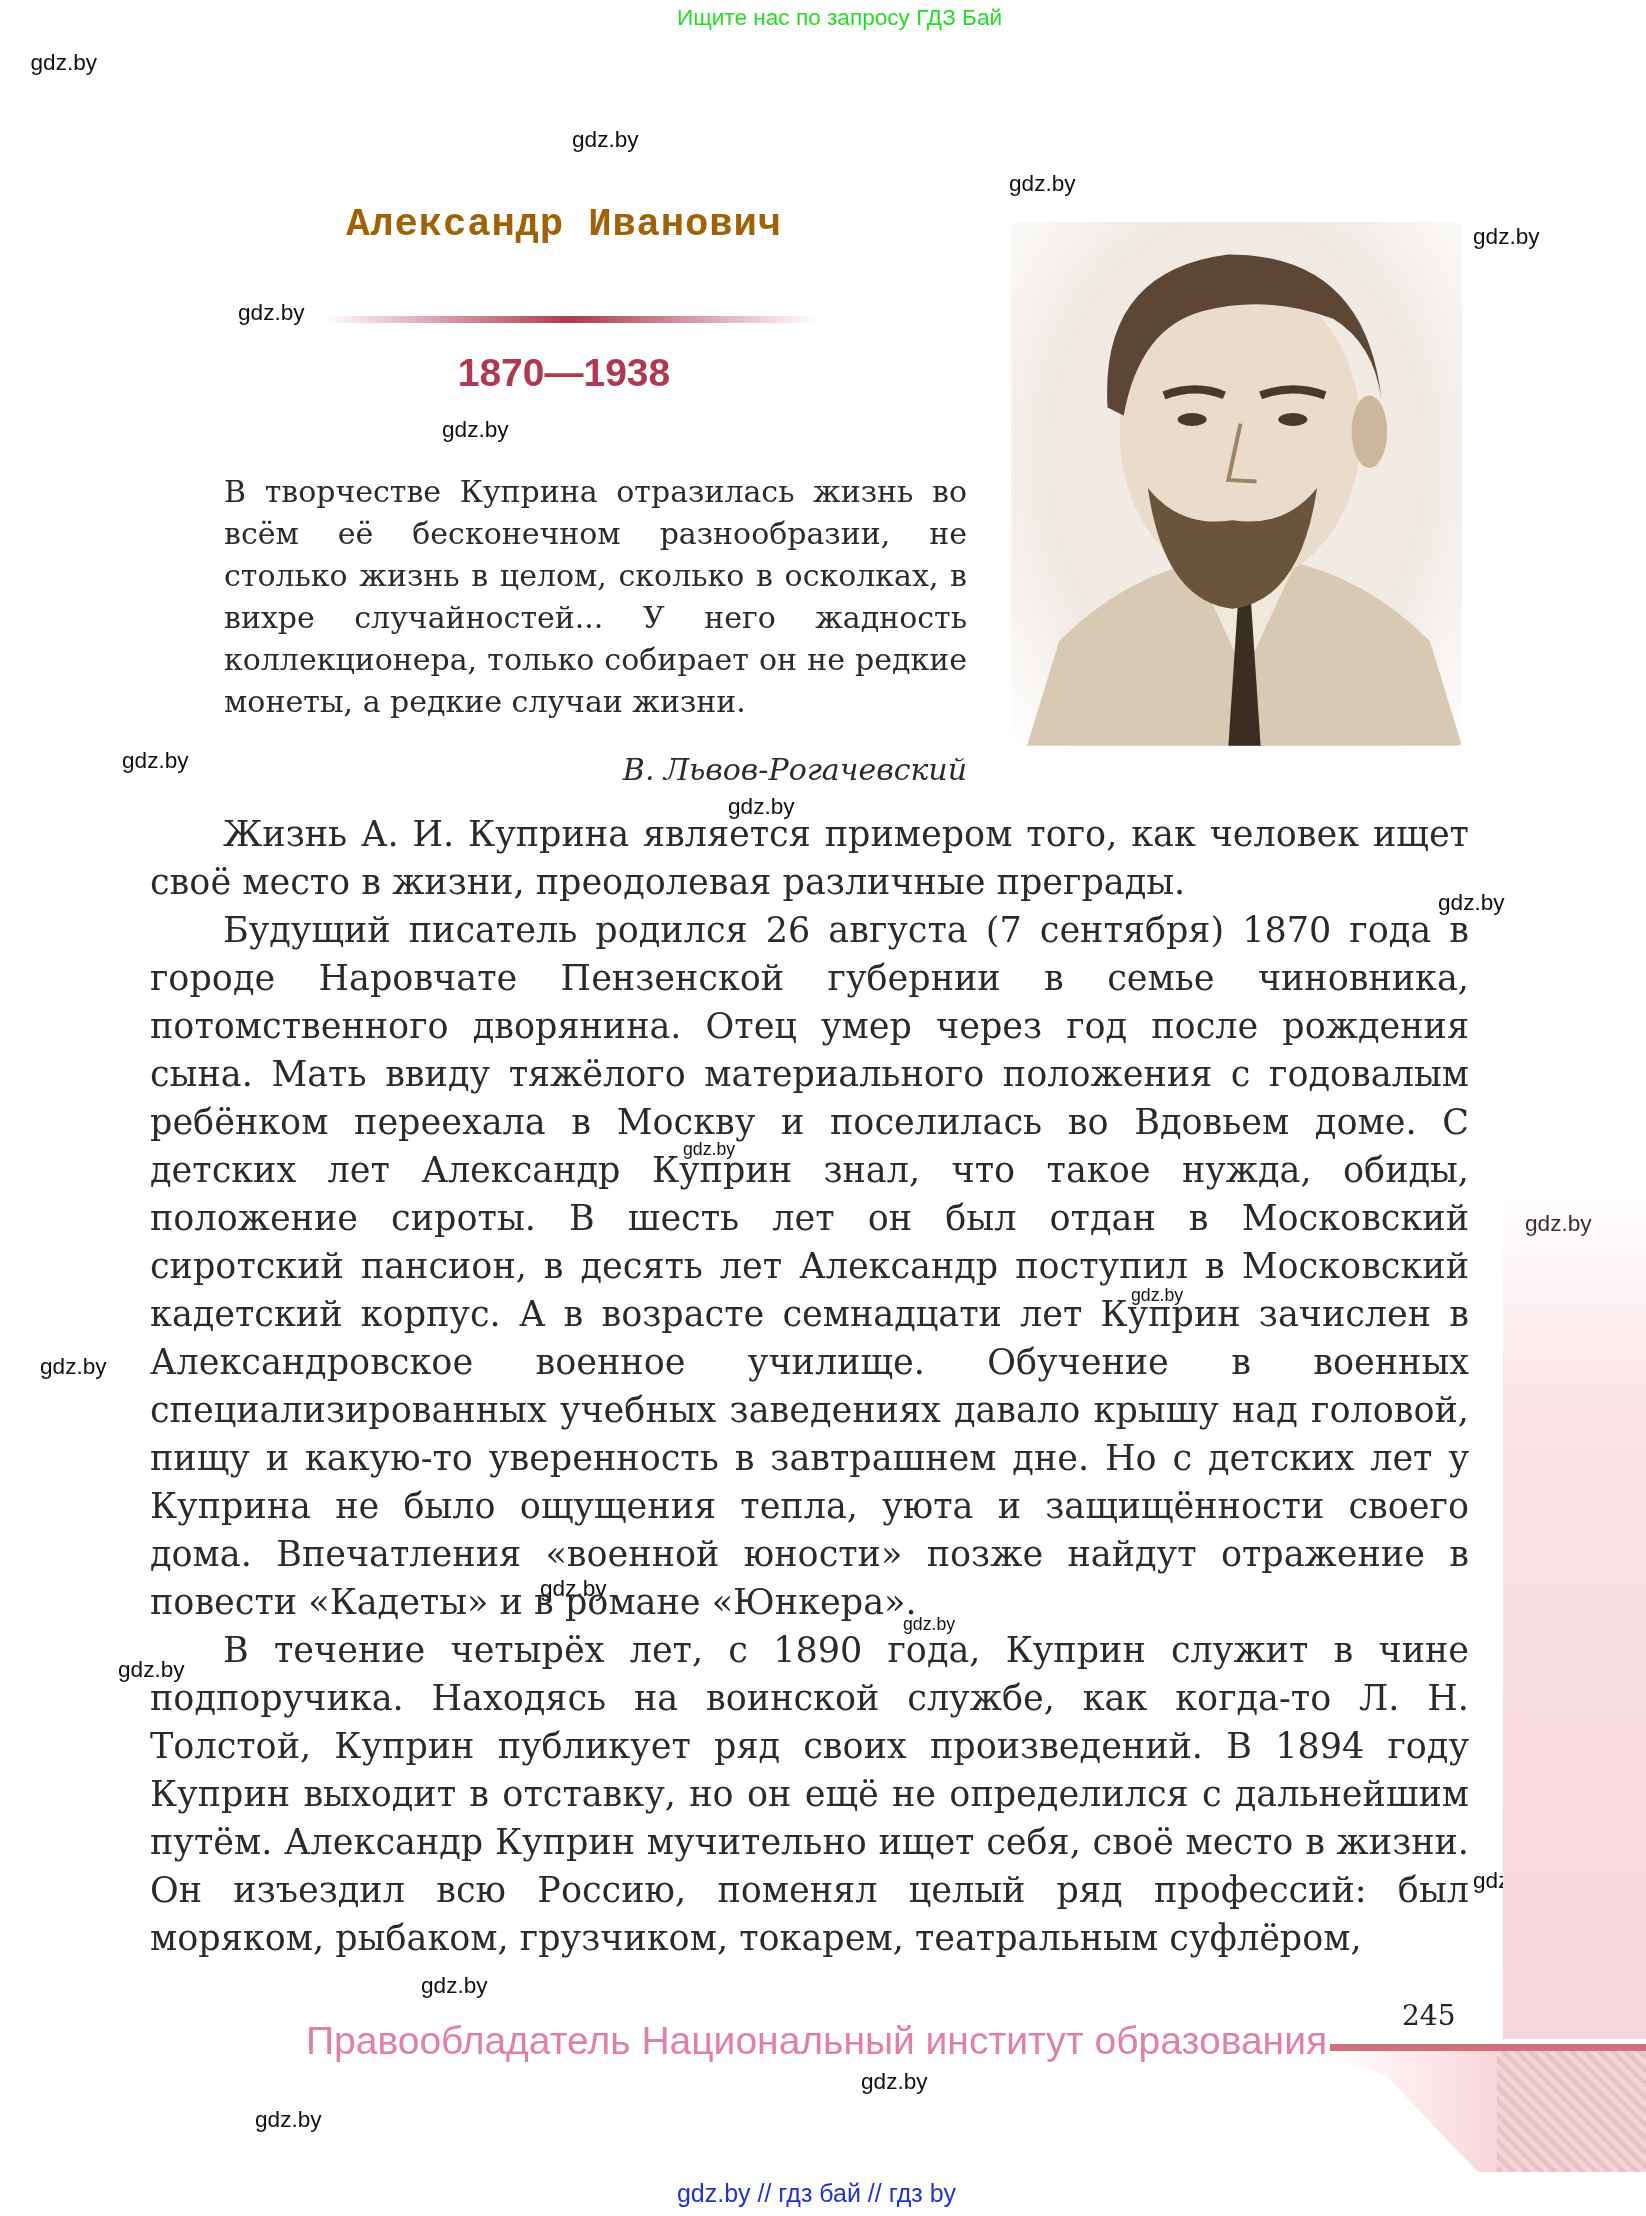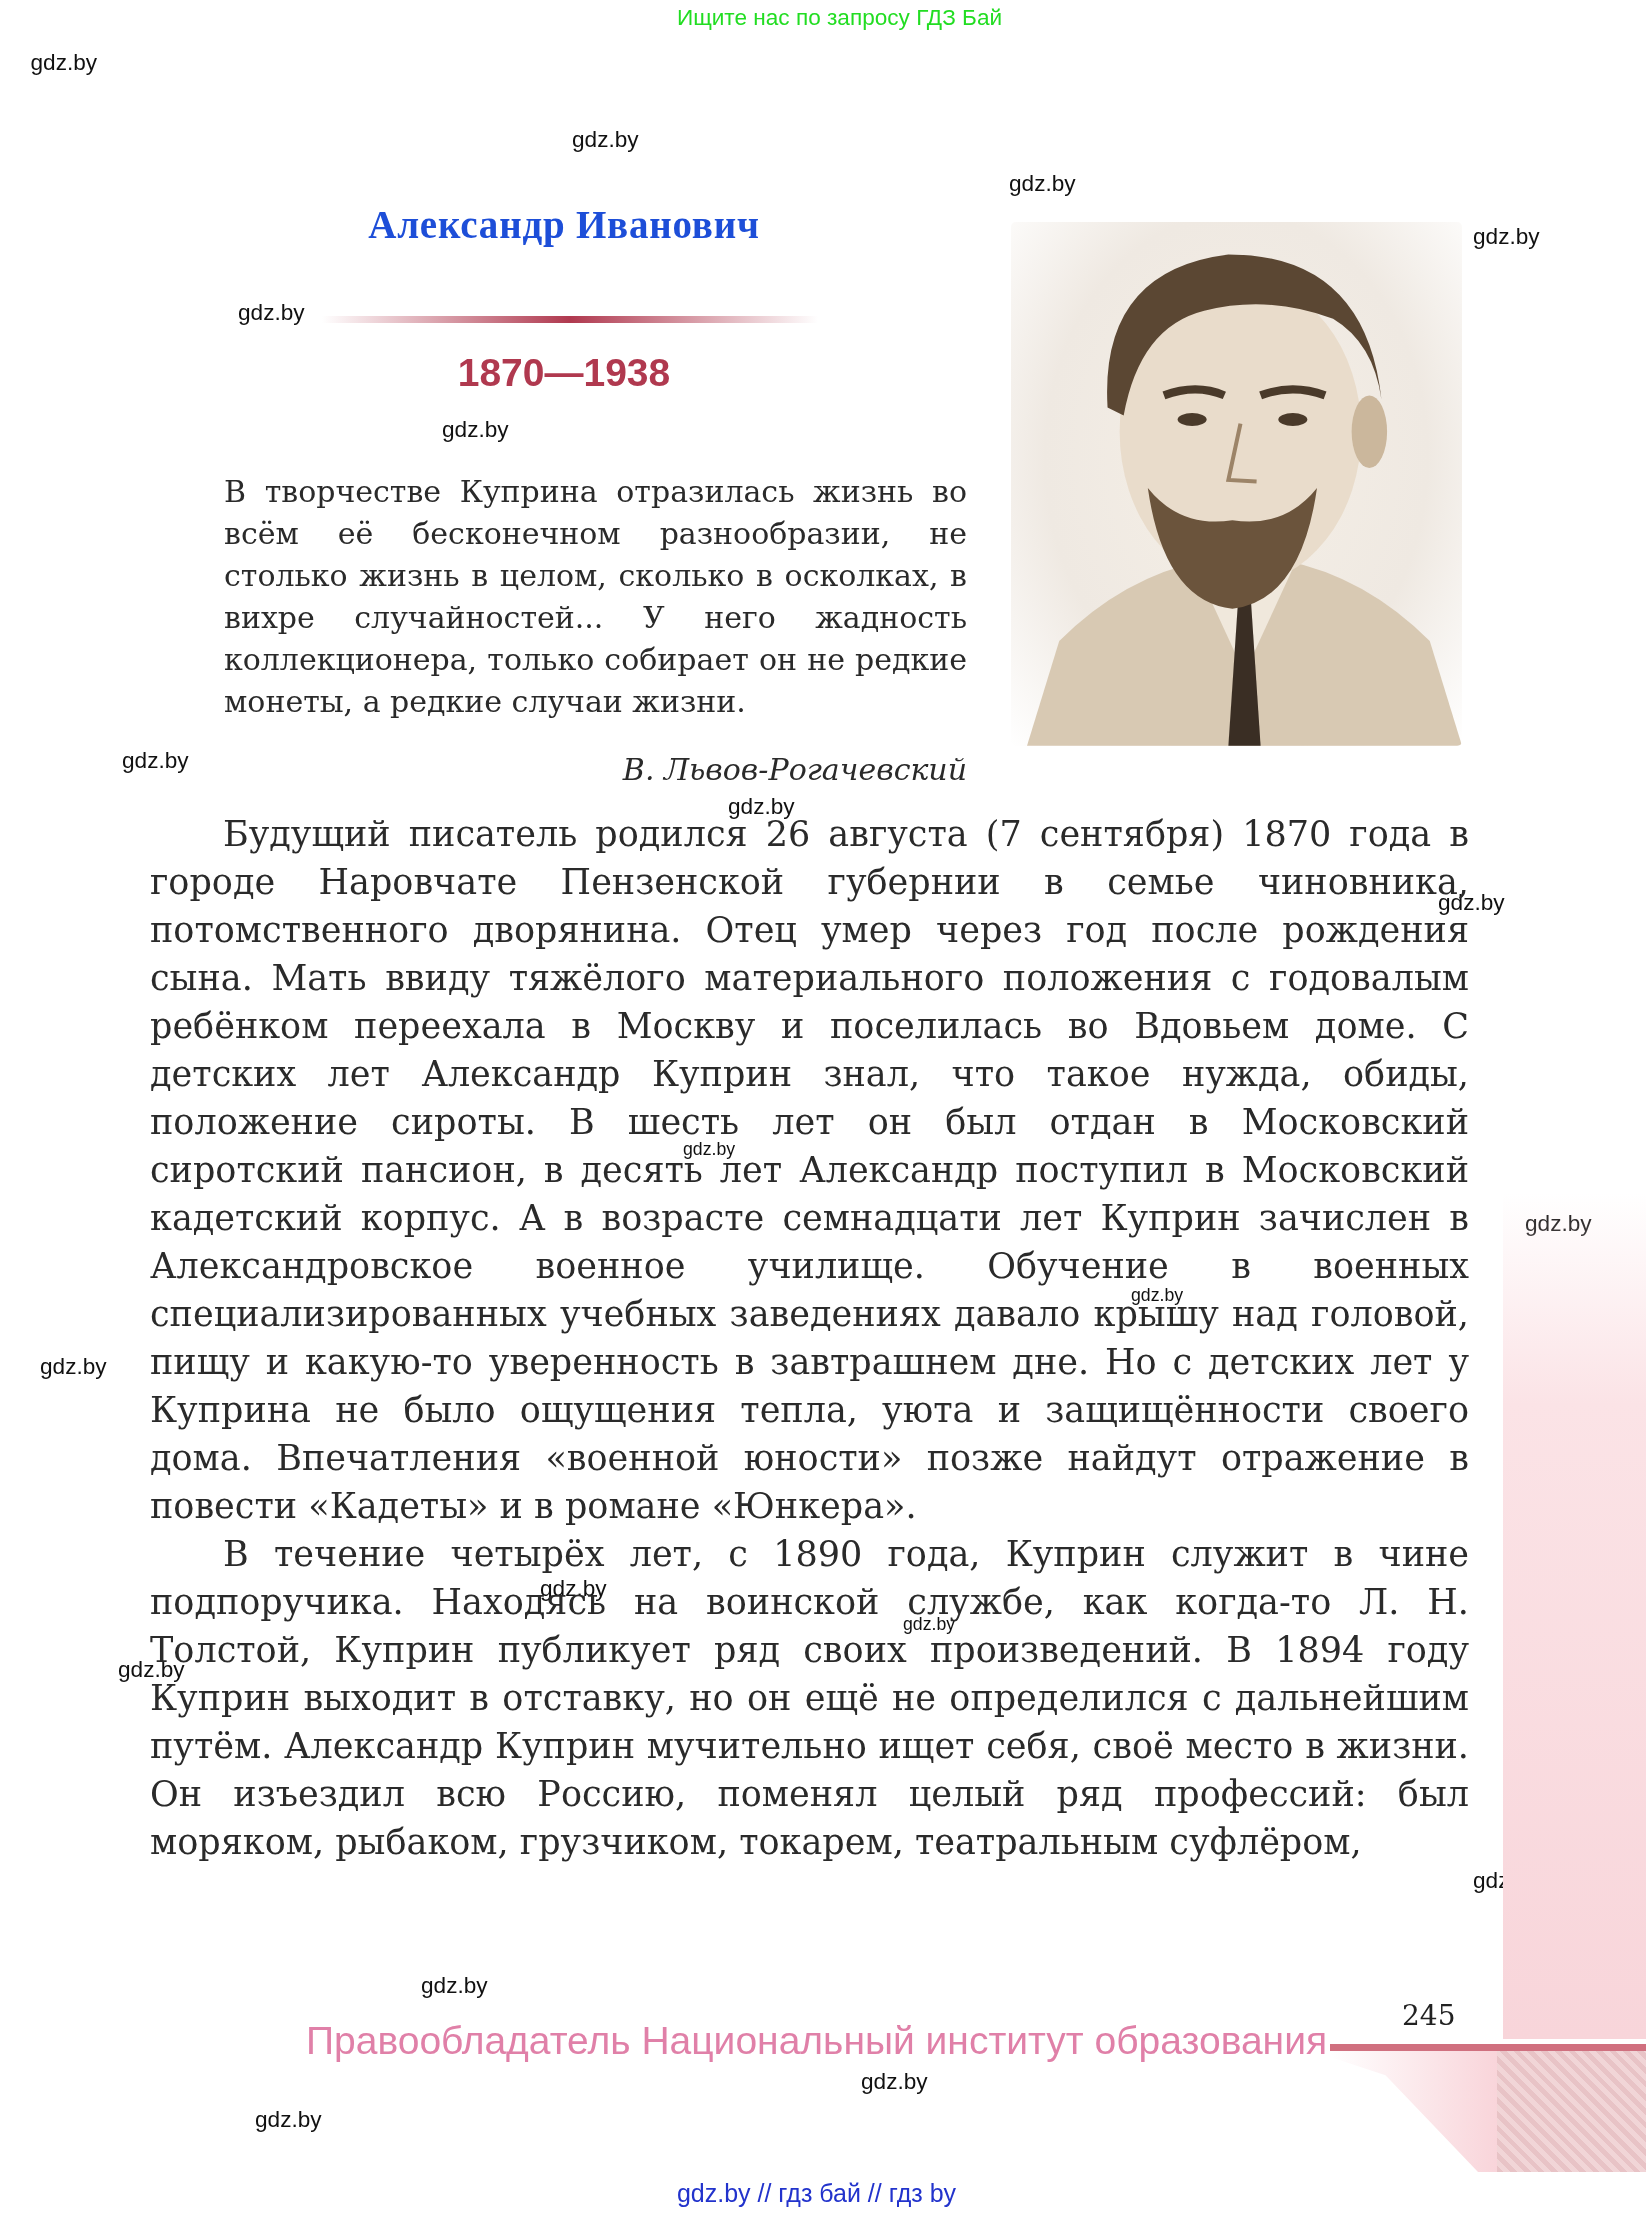--- a/index.html
+++ b/index.html
@@ -1,21 +1,21 @@
 <!DOCTYPE html>
 <html style="font-size:13px"><head>
 <meta charset="utf-8">
 <style>
   html,body{margin:0;padding:0;background:#fff;}
   body{width:1647px;height:2216px;position:relative;overflow:hidden;font-family:"DejaVu Serif",serif;color:#2a2a2a;}
   .abs{position:absolute;padding-left:16px;}
   .top-banner{left:0;width:1647px;top:4.8px;text-align:center;color:#22dd22;font-family:"Liberation Sans",sans-serif;font-size:22.6px;}
   .wm{font-family:"Liberation Sans",sans-serif;font-size:22.6px;color:#111;}
   .wm.small{font-size:17.7px;}
-  .title{left:306px;width:484px;top:200px;text-align:center;color:#1d4ed8;font-family:Liberation Serif, serif;font-weight:bold;font-size:39px;line-height:50px;letter-spacing:0.8px;}
+  .title{left:306px;width:484px;top:200px;text-align:center;color:#a16207;font-family:Liberation Mono, monospace;font-weight:bold;font-size:39px;line-height:50px;letter-spacing:0.8px;}
   .title-rule{left:322px;top:316px;width:480px;height:7.3px;background:linear-gradient(90deg,rgba(176,57,79,0) 0%,#b0394f 50%,rgba(176,57,79,0) 100%);}
   .years{left:306px;width:484px;top:351px;text-align:center;color:#b0394f;font-family:"Liberation Sans",sans-serif;font-weight:bold;font-size:39px;}
   .epigraph{left:208px;width:743px;top:471px;font-size:30px;line-height:42px;text-align:justify;text-align-last:left;}
   .epigraph p{margin:0;}
   .epi-author{left:484px;width:467px;top:752px;text-align:right;font-style:italic;font-size:30px;}
   .portrait{left:1011px;top:222px;width:435px;height:524px;background:radial-gradient(ellipse at 50% 45%,#f5efe6 0%,#efe9e2 60%,#ffffff 100%);border-radius:4.8px;overflow:hidden;}
   .body-text{left:134px;width:1319px;top:810px;font-size:35px;line-height:48px;text-align:justify;}
   .body-text p{margin:0;text-indent:73px;}
   .pink-strip{left:1503px;top:1193px;width:143px;height:846px;background:linear-gradient(180deg,rgba(248,220,224,0) 0%,#fbe3e6 25%,#f8d5da 100%);}
   .footer-bar{left:1330px;top:2044px;width:317px;height:7.3px;background:#d0707f;}
@@ -76,20 +76,21 @@
 </div>
 
 <div class="abs epigraph">
   <p>В творчестве Куприна отразилась жизнь во всём её бесконечном разнообразии, не столько жизнь в целом, сколько в осколках, в вихре случайностей... У него жадность коллекционера, только собирает он не редкие монеты, а редкие случаи жизни.</p>
 </div>
 <div class="abs epi-author">В. Львов-Рогачевский</div>
 
 <div class="abs pink-strip"></div>
 
 <div class="abs body-text">
+  <p>Жизнь А. И. Куприна является примером того, как человек ищет своё место в жизни, преодолевая различные преграды.</p>
   <p>Будущий писатель родился 26 августа (7 сентября) 1870 года в городе Наровчате Пензенской губернии в семье чиновника, потомственного дворянина. Отец умер через год после рождения сына. Мать ввиду тяжёлого материального положения с годовалым ребёнком переехала в Москву и поселилась во Вдовьем доме. С детских лет Александр Куприн знал, что такое нужда, обиды, положение сироты. В шесть лет он был отдан в Московский сиротский пансион, в десять лет Александр поступил в Московский кадетский корпус. А в возрасте семнадцати лет Куприн зачислен в Александровское военное училище. Обучение в военных специализированных учебных заведениях давало крышу над головой, пищу и какую-то уверенность в завтрашнем дне. Но с детских лет у Куприна не было ощущения тепла, уюта и защищённости своего дома. Впечатления «военной юности» позже найдут отражение в повести «Кадеты» и в романе «Юнкера».</p>
   <p>В течение четырёх лет, с 1890 года, Куприн служит в чине подпоручика. Находясь на воинской службе, как когда-то Л. Н. Толстой, Куприн публикует ряд своих произведений. В 1894 году Куприн выходит в отставку, но он ещё не определился с дальнейшим путём. Александр Куприн мучительно ищет себя, своё место в жизни. Он изъездил всю Россию, поменял целый ряд профессий: был моряком, рыбаком, грузчиком, токарем, театральным суфлёром,</p>
 </div>
 
 <div class="abs page-number">245</div>
 <div class="abs footer-curve"></div>
 <div class="abs footer-bar"></div>
 <div class="abs footer-texture"></div>
 <div class="abs copyright">Правообладатель Национальный институт образования</div>
 <div class="abs bottom-links">gdz.by  //  гдз бай  //  гдз by</div>

